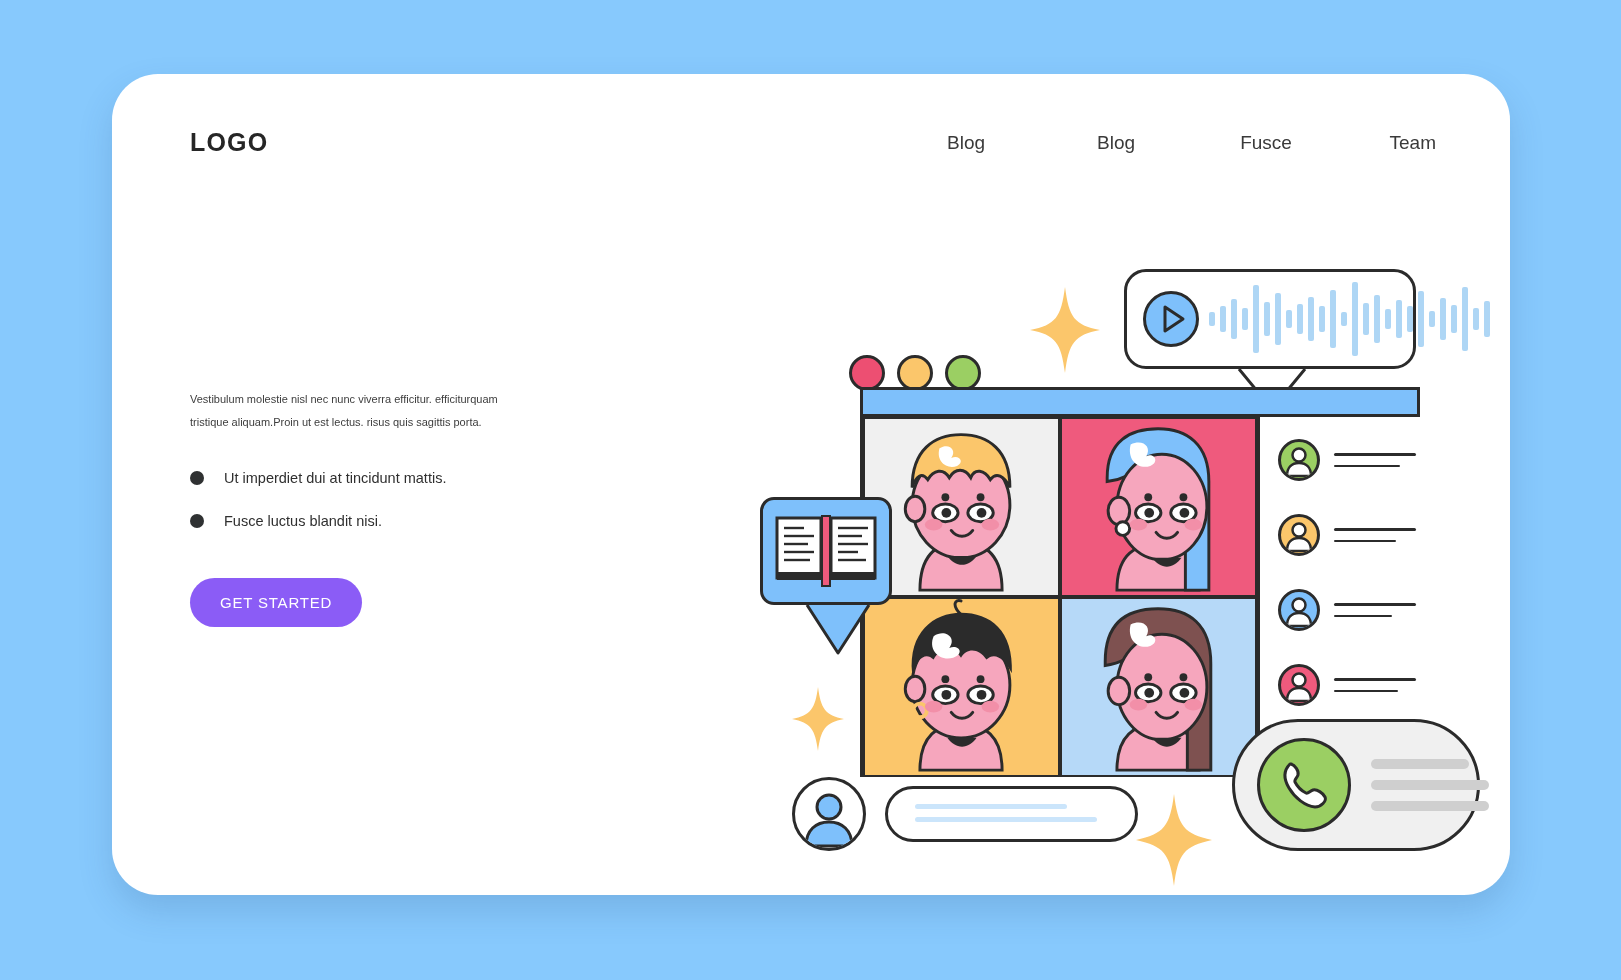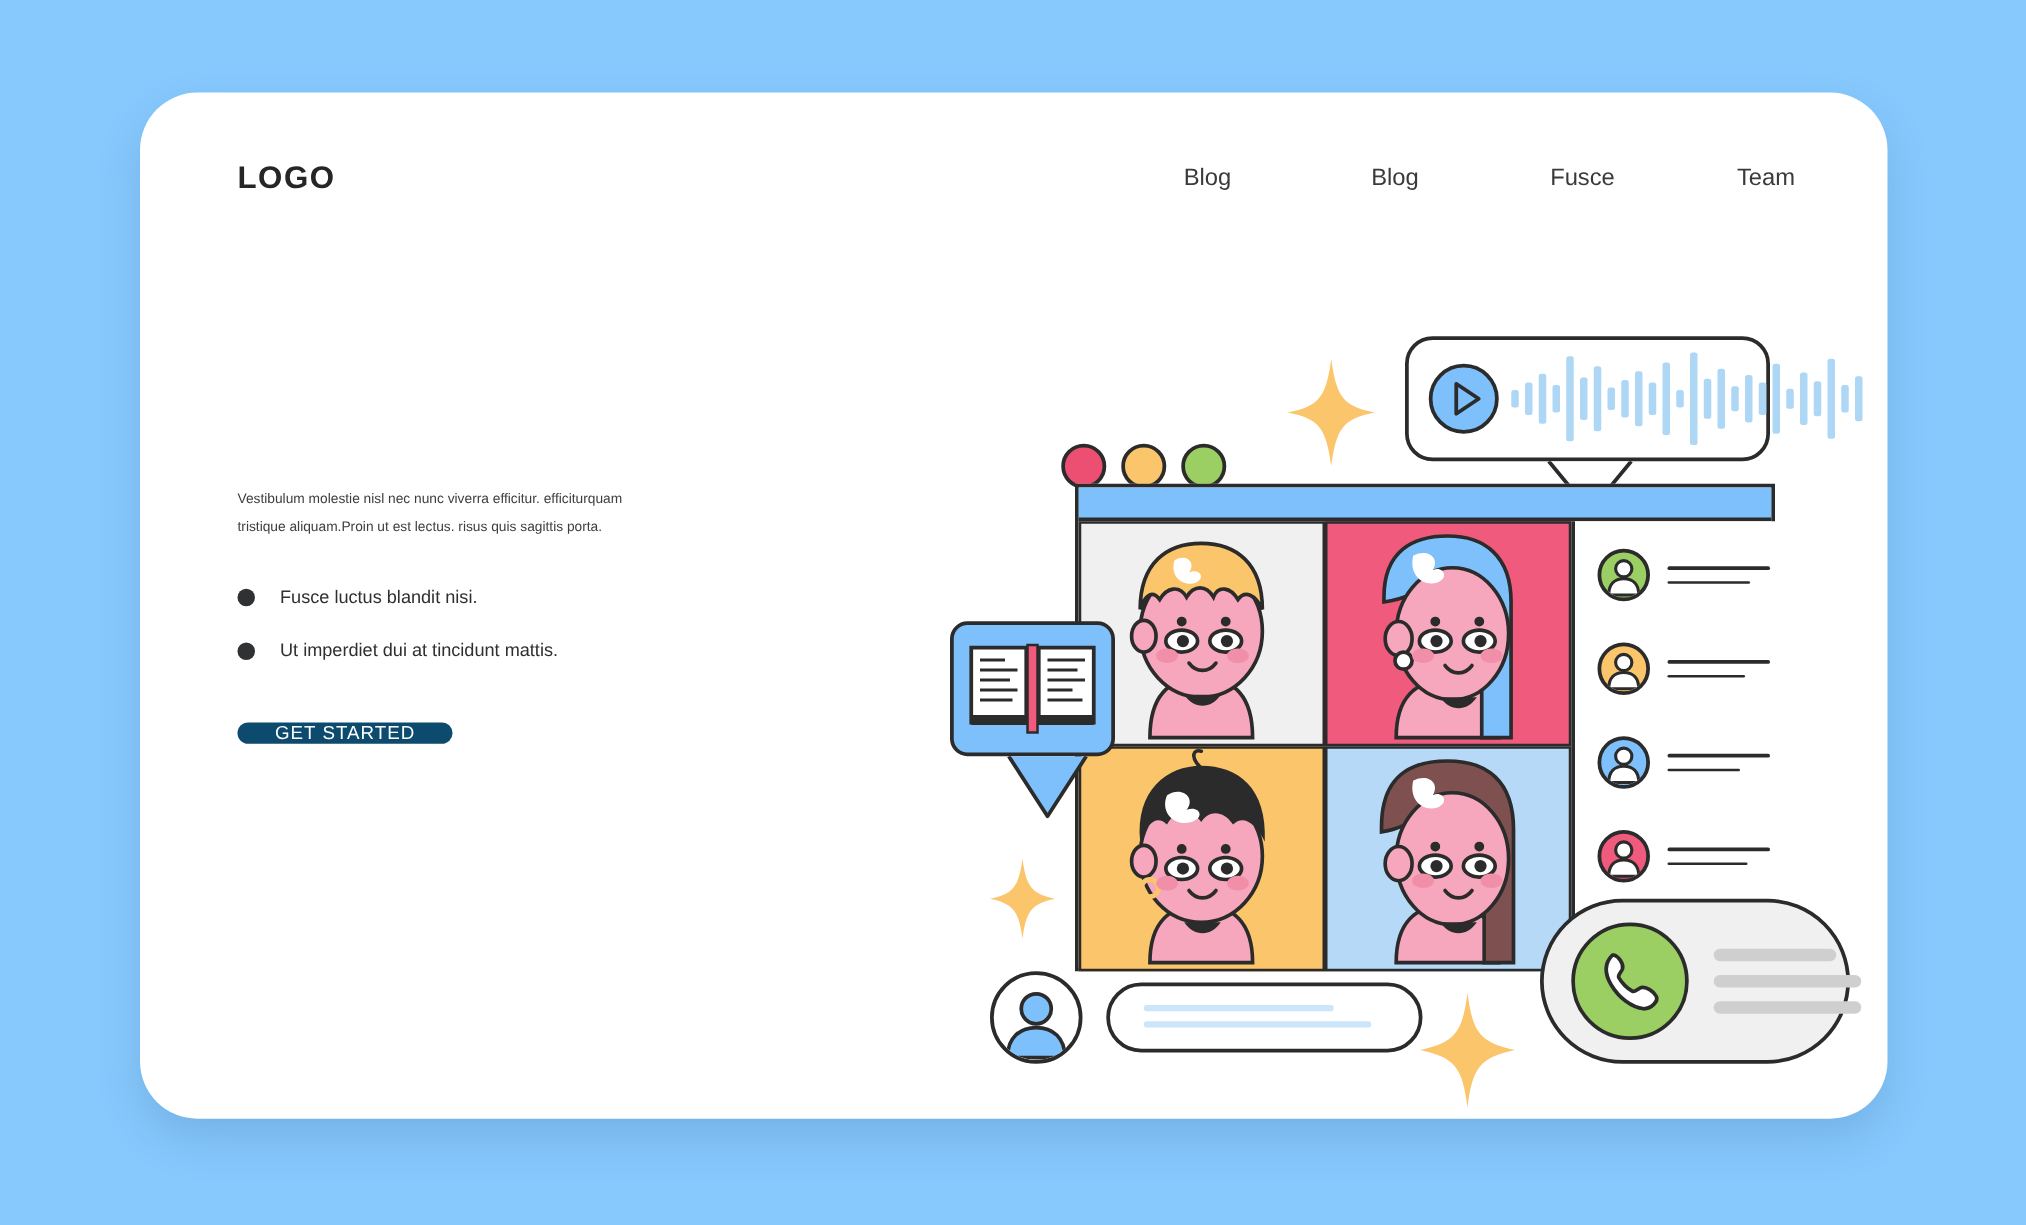--- a/index.html
+++ b/index.html
@@ -50,23 +50,23 @@
   .hero-list li {
     display: flex; align-items: center; gap: 20px;
     margin-bottom: 27px; font-size: 14.5px; color: #2f2f2f;
   }
   .bullet {
     width: 14px; height: 14px; border-radius: 50%;
     background: #2f3132; flex: 0 0 auto;
   }
   .cta {
     margin-top: 22px; display: inline-block;
-    background: #0c4a6e; color: #ffffff;
+    background: #8b5cf6; color: #ffffff;
     font-size: 15px; letter-spacing: 0.8px;
-    padding: 0 30px; border-radius: 30px;
+    padding: 16px 30px; border-radius: 30px;
     border: none; cursor: pointer;
     font-family: "Liberation Sans", sans-serif;
   }
 
   
   .art { position: absolute; left: 500px; top: 95px; width: 880px; height: 730px; }
 
   
   .spark { position: absolute; }
 
@@ -190,25 +190,25 @@
       <div class="nav-item">Blog</div>
       <div class="nav-item">Fusce</div>
       <div class="nav-item">Team</div>
     </div>
 
     <div class="hero">
       <p class="hero-para">Vestibulum molestie nisl nec nunc viverra efficitur. efficiturquam tristique aliquam.Proin ut est lectus. risus quis sagittis porta.</p>
       <ul class="hero-list">
         <li>
           <span class="bullet"></span>
-          <span>Fusce luctus blandit nisi.</span>
+          <span>Ut imperdiet dui at tincidunt mattis.</span>
         </li>
         <li>
           <span class="bullet"></span>
-          <span>Ut imperdiet dui at tincidunt mattis.</span>
+          <span>Fusce luctus blandit nisi.</span>
         </li>
       </ul>
       <button class="cta">GET STARTED</button>
     </div>
 
     <div class="art">
 
       <svg class="spark" style="left:418px; top:118px;" width="70" height="86" viewBox="0 0 70 86">
         <path d="M35 0 C39 30 44 38 70 43 C44 48 39 56 35 86 C31 56 26 48 0 43 C26 38 31 30 35 0 Z" fill="#fbc66b"></path>
       </svg>

